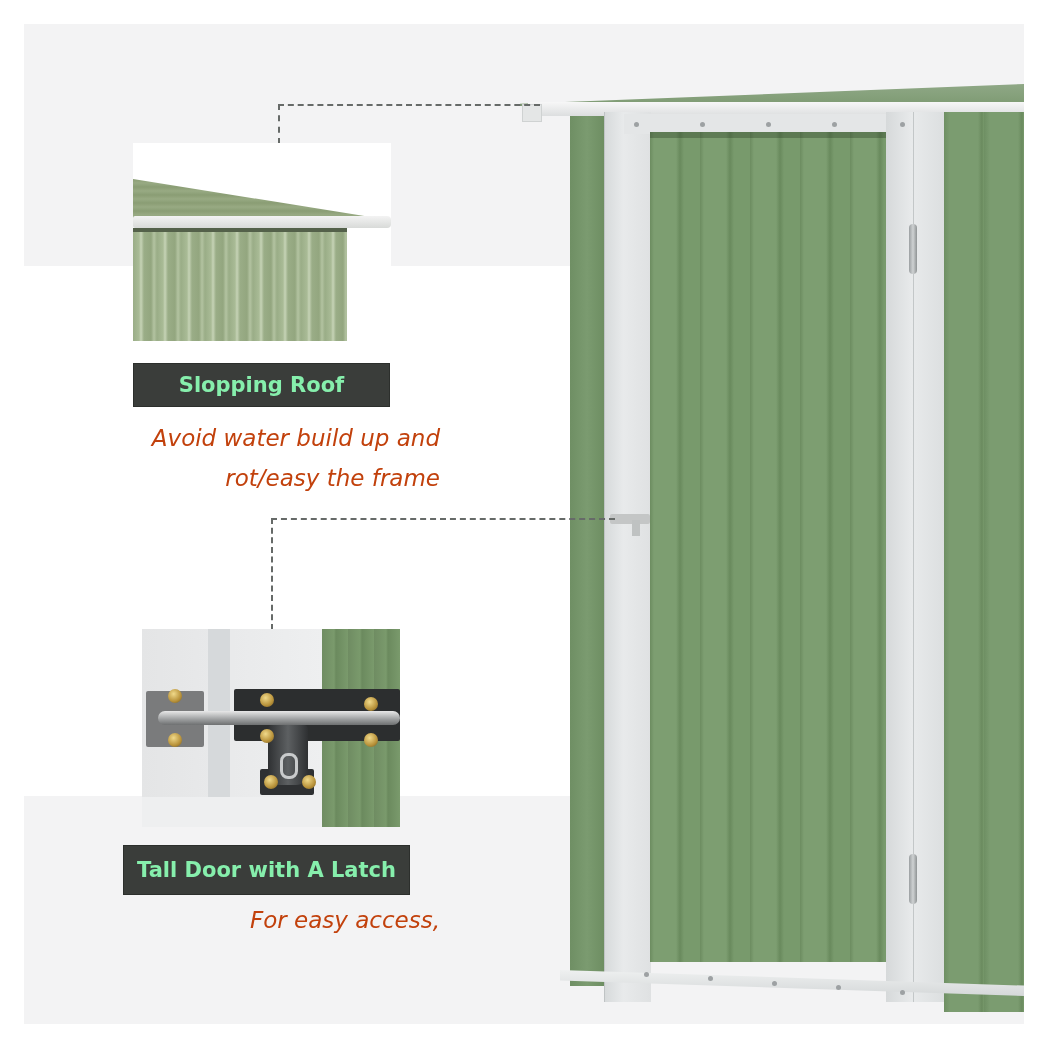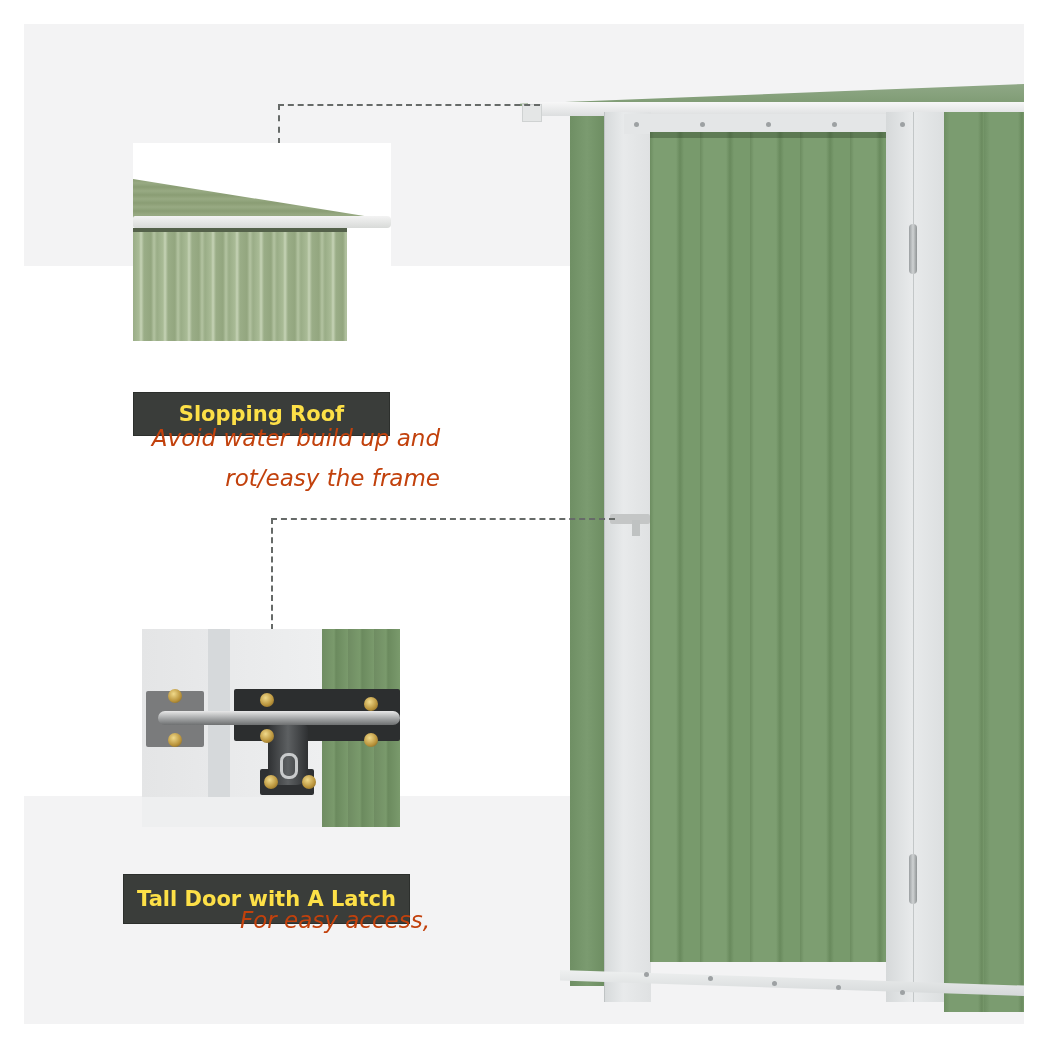--- a/index.html
+++ b/index.html
@@ -35,26 +35,25 @@
       background: repeating-linear-gradient(90deg,
         #9aad87 0px, #a9bb96 6px, #c6d3b6 8px, #9aad87 11px,
         #93a67f 18px, #b3c3a1 21px, #9aad87 24px);
     }
     .roof-inset .roof-shadow {
       position: absolute; left: 0; top: 85px; width: 214px; height: 4px; background: #54614a;
     }
 
     
     .label-box {
-      background: #3a3d3a; color: #fde047; font-weight: bold;
+      background: #3a3d3a; color: #86efac; font-weight: bold;
       font-family: "DejaVu Sans", sans-serif;
       display: flex; align-items: center; justify-content: center;
       box-sizing: border-box;
       border: 1px solid #2c2f2c;
-      margin-top: 29px;
     }
     .desc {
       color: #c2410c; font-family: "DejaVu Sans", sans-serif;
       text-align: right; line-height: 40px; font-size: 23px; font-weight: 300; font-style: italic;
     }
 
     
     .latch-inset { left: 142px; top: 629px; width: 258px; height: 198px; overflow: hidden; background: #e6e7e8; }
     .latch-inset .wall-white { position: absolute; left: 0; top: 0; width: 180px; height: 198px; background: linear-gradient(90deg, #e4e5e6, #eeeff0); }
     .latch-inset .post { position: absolute; left: 66px; top: 0; width: 22px; height: 198px; background: #d6d9db; }
@@ -175,15 +174,15 @@
   <div class="screw" style="left:26px;top:104px;"></div>
   <div class="screw" style="left:118px;top:64px;"></div>
   <div class="screw" style="left:222px;top:68px;"></div>
   <div class="screw" style="left:118px;top:100px;"></div>
   <div class="screw" style="left:222px;top:104px;"></div>
   <div class="screw" style="left:122px;top:146px;"></div>
   <div class="screw" style="left:160px;top:146px;"></div>
 </div>
 
 <div class="abs label-box" style="left:123px; top:845px; width:287px; height:50px; font-size:21px;">Tall Door with A Latch</div>
-<div class="abs desc" style="left:90px; top:900px; width:340px;">
+<div class="abs desc" style="left:100px; top:900px; width:340px;">
   <div>For easy access,</div>
 </div>
 
 </body></html>

